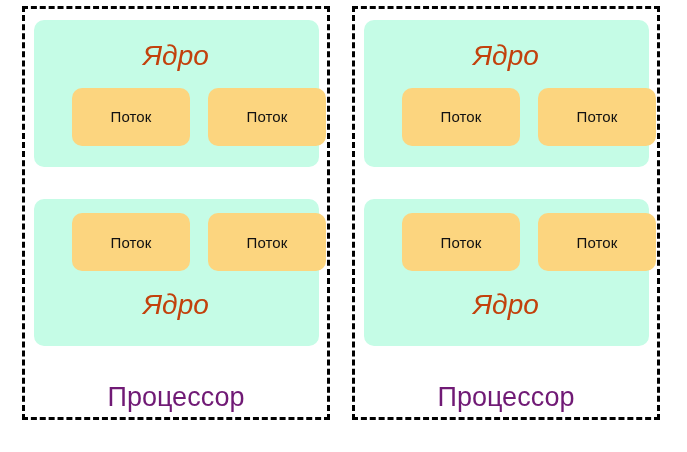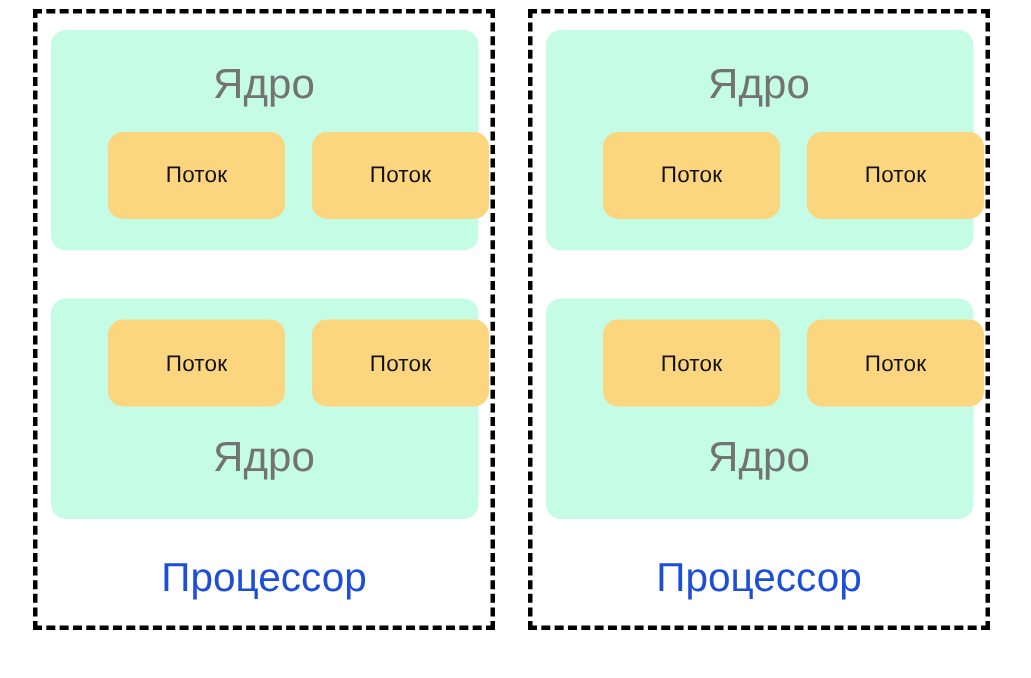--- a/index.html
+++ b/index.html
@@ -54,23 +54,24 @@
     padding: 6px 0 0 0;
   }
   .core.threads-first {
     justify-content: flex-start;
     padding-top: 14px;
   }
 
   .core-label {
     font-size: 28px;
     line-height: 1.28;
-    color: #737373;
+    color: #c2410c;
     text-align: center;
     letter-spacing: 0.1px;
+    font-style: italic;
   }
 
   .core-gap {
     height: 32px;
     flex: 0 0 auto;
   }
 
   
   .thread-row {
     display: flex;
@@ -100,24 +101,24 @@
   }
 
   
   .core.label-first .core-label { margin-top: 12px; margin-bottom: 14px; }
   
   .core.threads-first .core-label { margin-top: 16px; }
 
   .processor-label {
     font-size: 27px;
     line-height: 1.28;
-    color: #1d4ed8;
+    color: #701a75;
     text-align: center;
     margin-top: auto;
-    margin-bottom: 14px;
+    margin-bottom: 2px;
   }
 </style>
 </head>
 <body>
 
 <div class="diagram">
 
   <div class="processor">
 
     <div class="core label-first">

